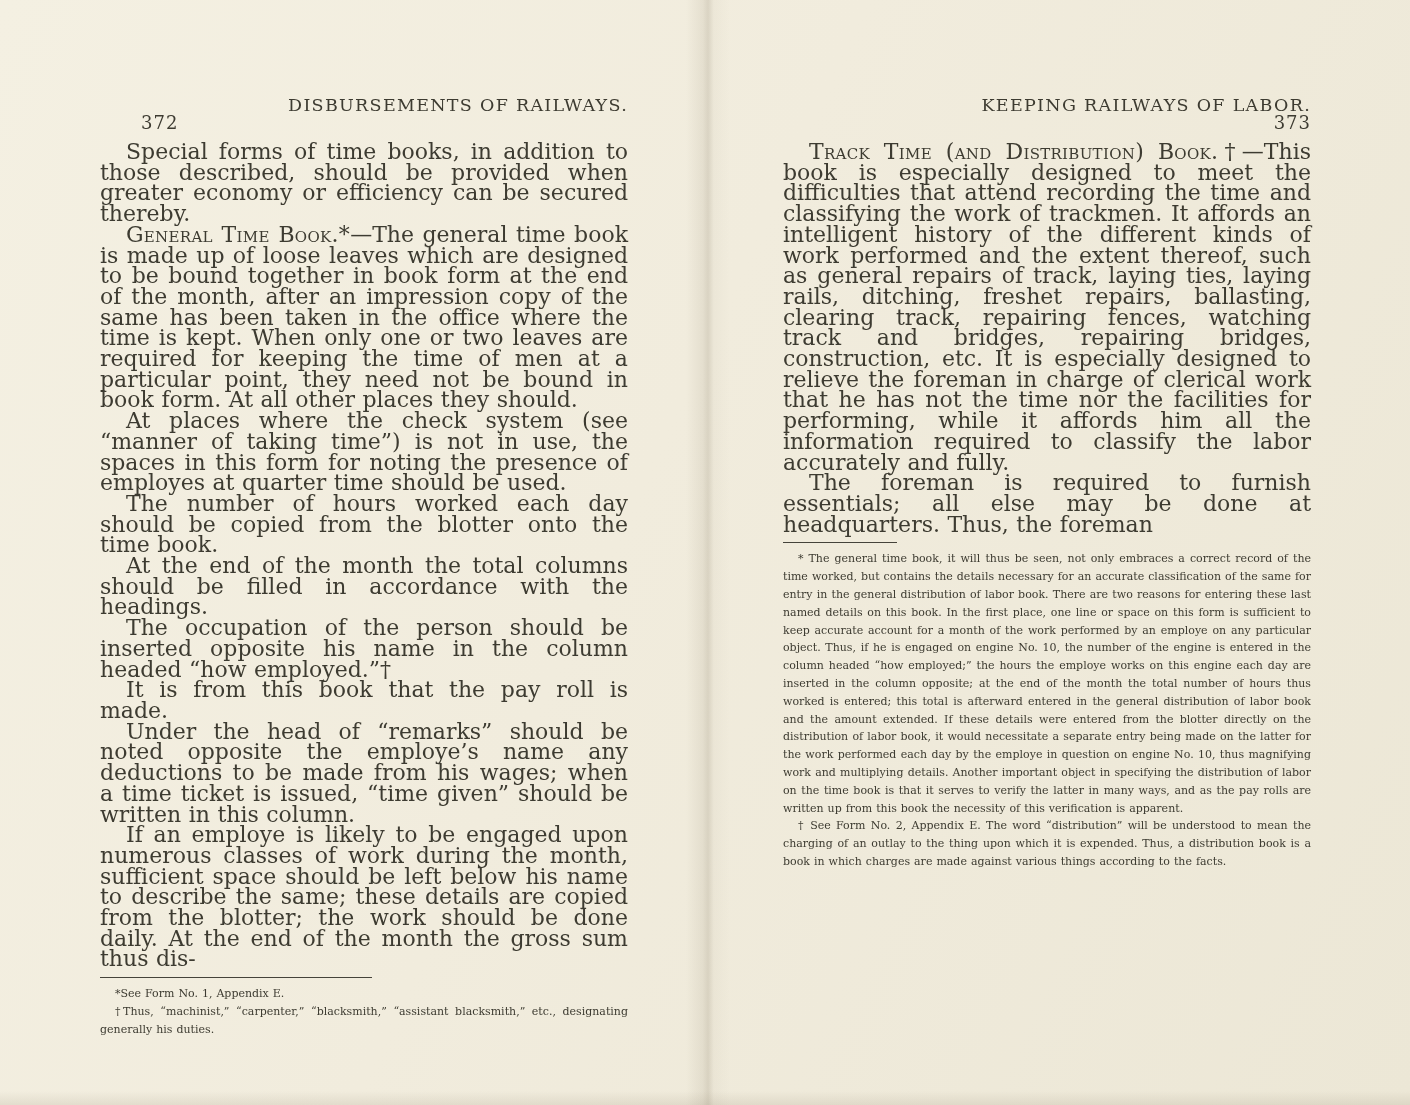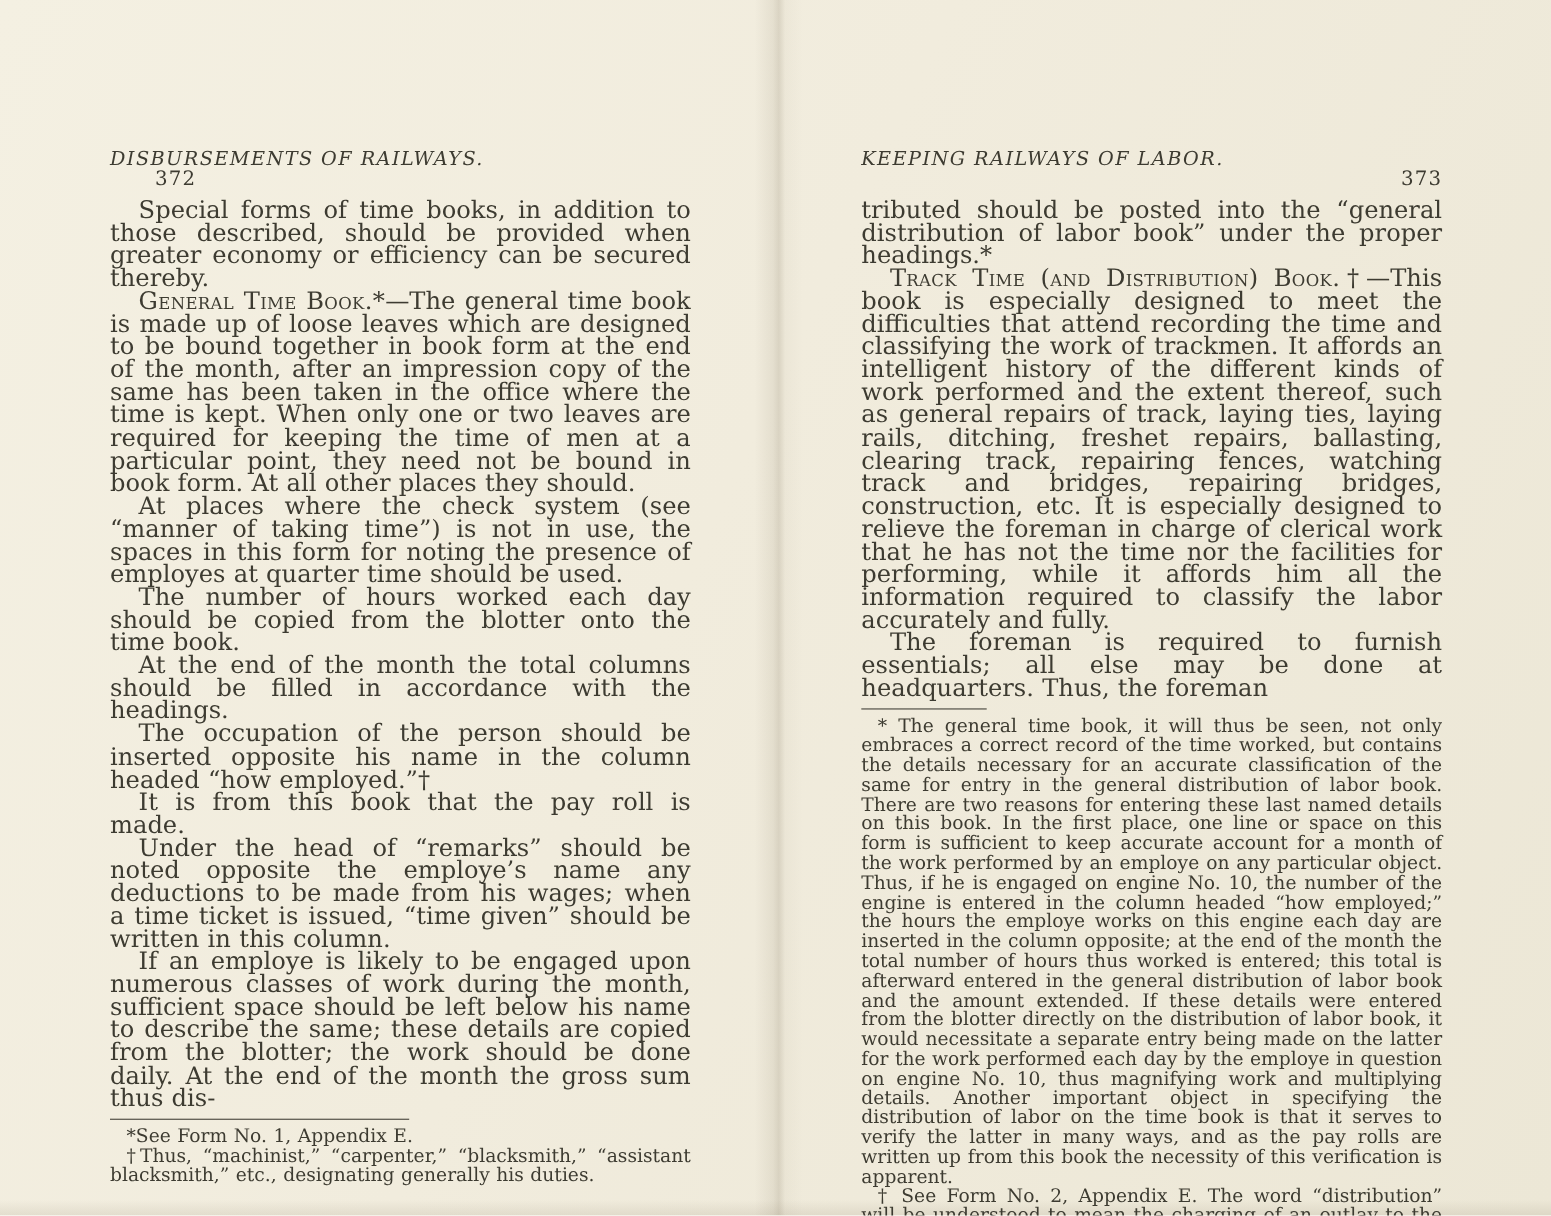--- a/index.html
+++ b/index.html
@@ -15,39 +15,39 @@
   }
   .bottom-shade{
     position:absolute;bottom:0;left:0;width:100%;height:14px;
     background:linear-gradient(to bottom,rgba(90,75,50,0),rgba(90,75,50,0.10));
   }
   .page{position:absolute;top:95px;width:528px;}
   .page-left{left:100px;}
   .page-right{left:783px;}
   .page-head{position:relative;height:26px;margin-bottom:21px;}
   .running-head{
-    text-align:left;font-style:italic;font-size:17.5px;
-    letter-spacing:1.3px;white-space:nowrap;margin-top:40px;
+    text-align:right;font-size:17.5px;
+    letter-spacing:1.3px;white-space:nowrap;
   }
   .page-num{position:absolute;top:17px;font-size:18px;letter-spacing:1px;margin-left:41px;}
   .num-left{left:0;}
   .num-right{right:0;}
   .body-text p{
     margin:0;text-align:justify;text-indent:26px;
     font-size:22px;line-height:20.7px;word-spacing:0.5px;
   }
   .body-text p.no-indent{text-indent:0;}
   .lead{font-variant:small-caps;letter-spacing:0.3px;}
   .footnotes{margin-top:4px;}
   .fn-rule{border:0;border-top:1.5px solid #45433a;margin:7px 0 7px;}
   .page-left .fn-rule{width:272px;}
   .page-right .fn-rule{width:114px;}
   .footnote{
     margin:0;text-align:justify;text-indent:15px;
-    font-size:17px;line-height:17.8px;word-spacing:0.5px;
+    font-size:11px;line-height:17.8px;word-spacing:0.5px;
   }
 </style>
 </head>
 <body>
 
 <div class="gutter-shadow"></div>
 <div class="bottom-shade"></div>
 
 <div class="page page-left">
   <div class="page-head">
@@ -71,21 +71,20 @@
     <p class="footnote">†Thus, “machinist,” “carpenter,” “blacksmith,” “assistant blacksmith,” etc., designating generally his duties.</p>
   </div>
 </div>
 
 <div class="page page-right">
   <div class="page-head">
     <span class="page-num num-right">373</span>
     <div class="running-head">KEEPING RAILWAYS OF LABOR.</div>
   </div>
   <div class="body-text">
-    <p class="no-indent">tributed should be posted into the “general distribution of labor book” under the proper headings.*</p>
     <p><span class="lead">Track Time (and Distribution) Book.†</span><span>—This book is especially designed to meet the difficulties that attend recording the time and classifying the work of trackmen.  It affords an intelligent history of the different kinds of work performed and the extent thereof, such as general repairs of track, laying ties, laying rails, ditching, freshet repairs, ballasting, clearing track, repairing fences, watching track and bridges, repairing bridges, construction, etc.  It is especially designed to relieve the foreman in charge of clerical work that he has not the time nor the facilities for performing, while it affords him all the information required to classify the labor accurately and fully.</span></p>
     <p>The foreman is required to furnish essentials; all else may be done at headquarters.  Thus, the foreman</p>
   </div>
   <div class="footnotes">
     <hr class="fn-rule">
     <p class="footnote">* The general time book, it will thus be seen, not only embraces a correct record of the time worked, but contains the details necessary for an accurate classification of the same for entry in the general distribution of labor book.  There are two reasons for entering these last named details on this book.  In the first place, one line or space on this form is sufficient to keep accurate account for a month of the work performed by an employe on any particular object.  Thus, if he is engaged on engine No. 10, the number of the engine is entered in the column headed “how employed;” the hours the employe works on this engine each day are inserted in the column opposite; at the end of the month the total number of hours thus worked is entered; this total is afterward entered in the general distribution of labor book and the amount extended.  If these details were entered from the blotter directly on the distribution of labor book, it would necessitate a separate entry being made on the latter for the work performed each day by the employe in question on engine No. 10, thus magnifying work and multiplying details.  Another important object in specifying the distribution of labor on the time book is that it serves to verify the latter in many ways, and as the pay rolls are written up from this book the necessity of this verification is apparent.</p>
     <p class="footnote">† See Form No. 2, Appendix E.  The word “distribution” will be understood to mean the charging of an outlay to the thing upon which it is expended.  Thus, a distribution book is a book in which charges are made against various things according to the facts.</p>
   </div>
 </div>
 

